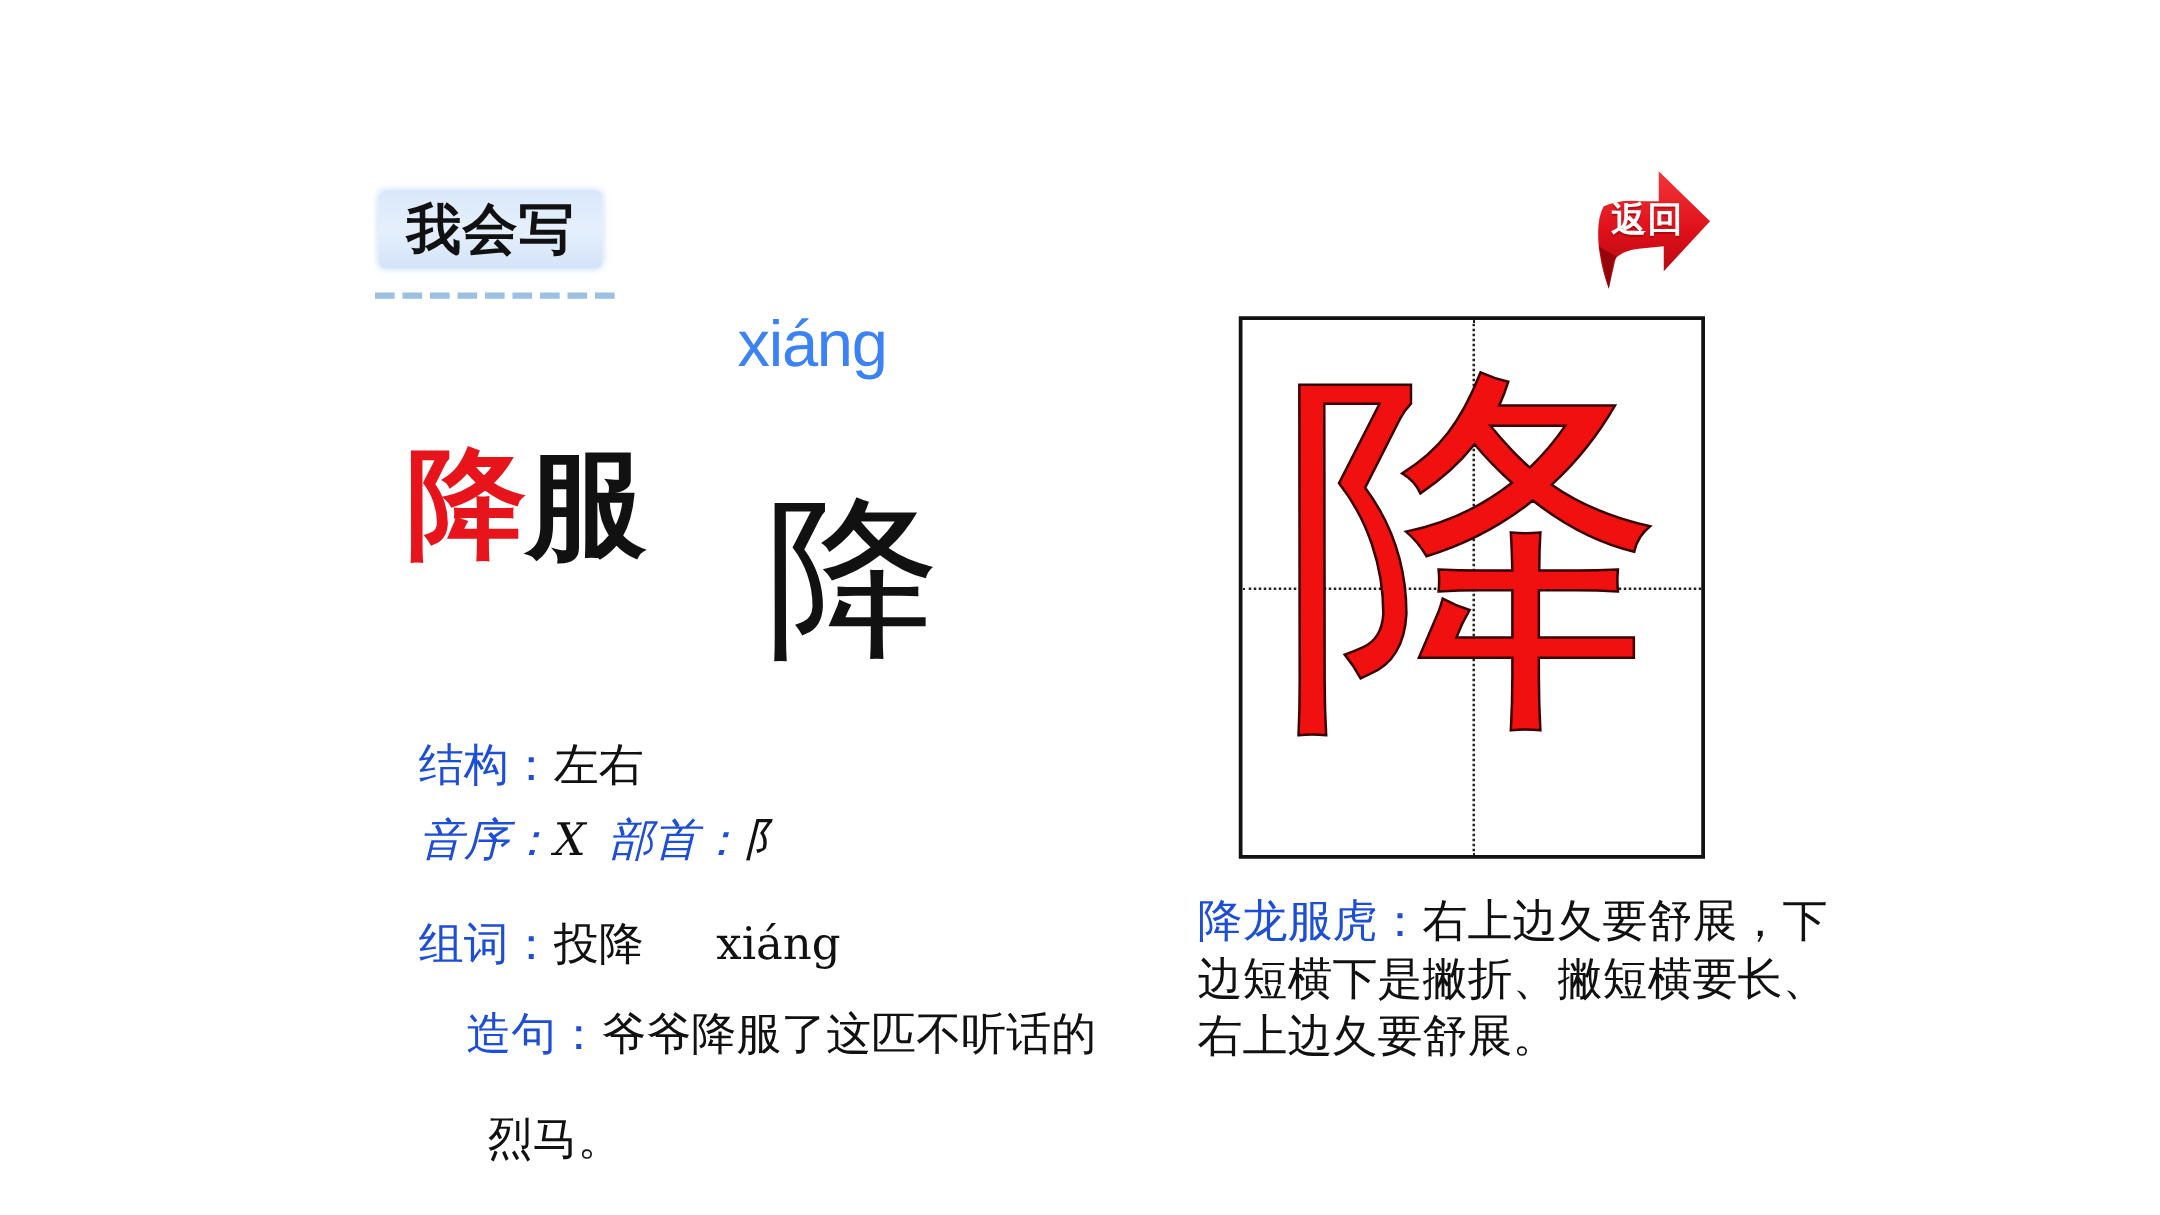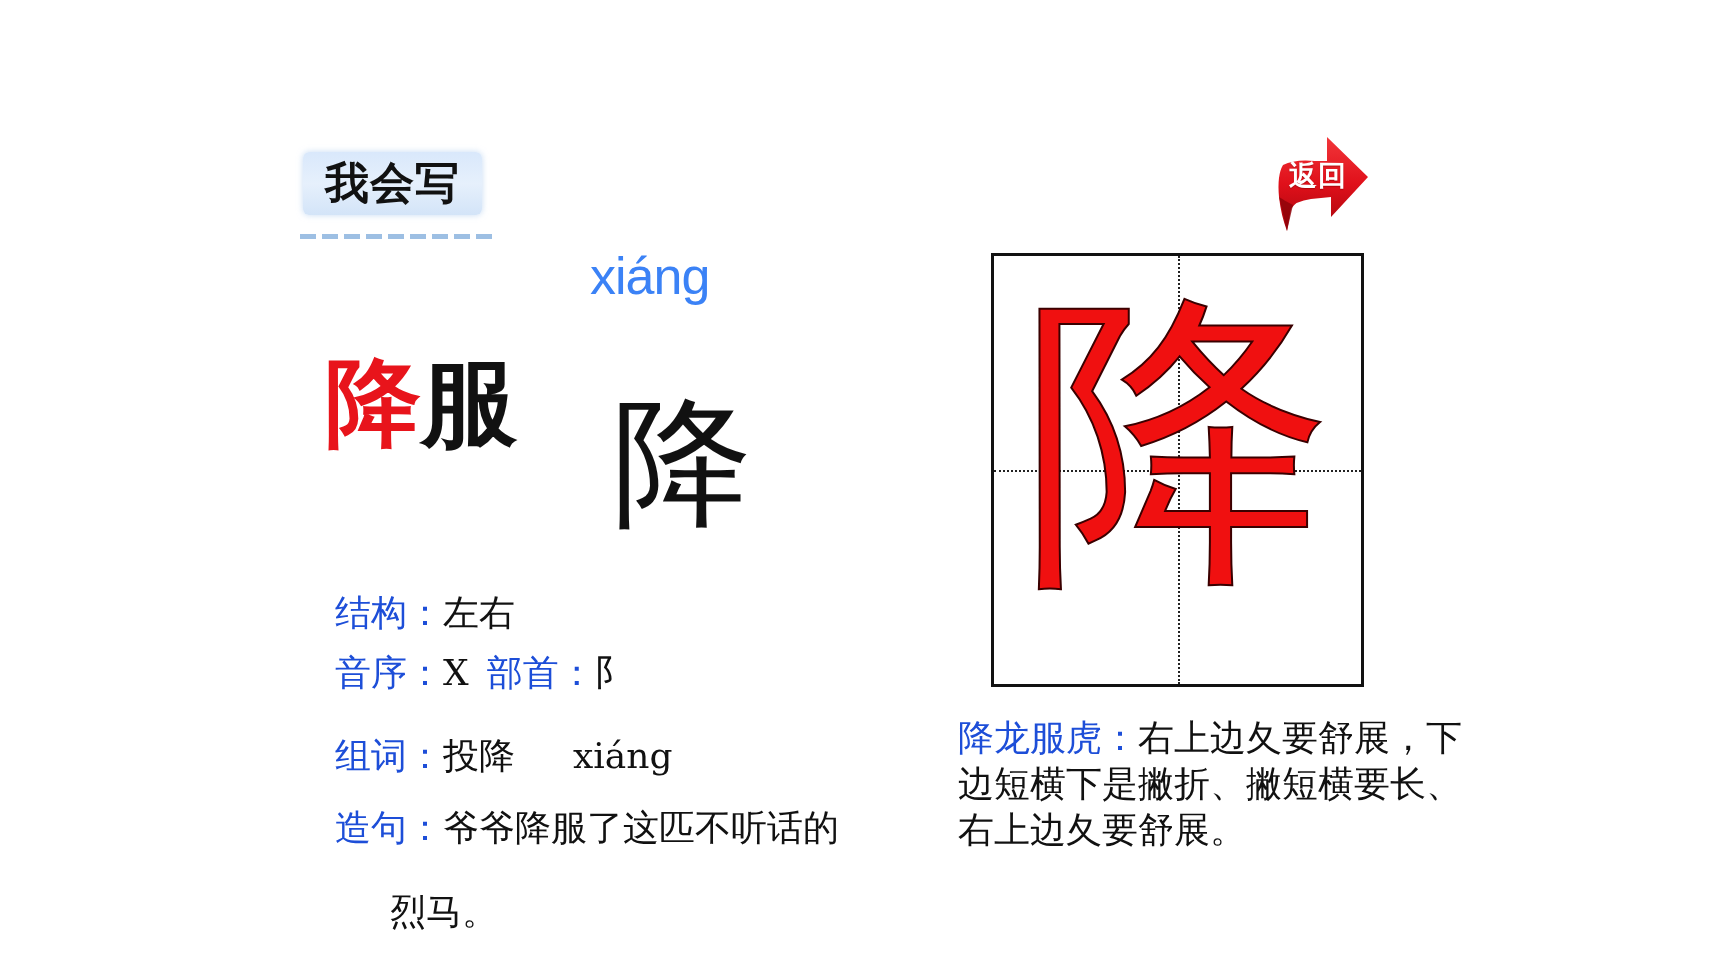--- a/index.html
+++ b/index.html
@@ -47,23 +47,23 @@
       left: 612px; top: 393px; font-family: "DejaVu Serif", serif;
       font-size: 140px; color: #111111; line-height: 1;
     }
     
     .info-line {
       left: 335px; font-family: "DejaVu Serif", serif; font-size: 36px; line-height: 1;
       color: #111111; white-space: nowrap;
     }
     .blue { color: #1d4ed8; }
     .row1 { top: 595px; }
-    .row2 { top: 655px; }
+    .row2 { top: 655px; font-style: italic; }
     .row3 { top: 738px; }
-    .row4 { top: 810px; }
+    .row4 { top: 810px; margin-left: 38px; }
     .row4b { left: 390px; top: 894px; }
     .gap { display: inline-block; width: 58px; }
     .gap-sm { display: inline-block; width: 18px; }
     
     .grid-box {
       left: 991px; top: 253px; width: 367px; height: 428px;
       border: 3px solid #111111; background: #ffffff;
     }
     .grid-v {
       position: absolute; left: 50%; top: 0; bottom: 0; width: 0;

